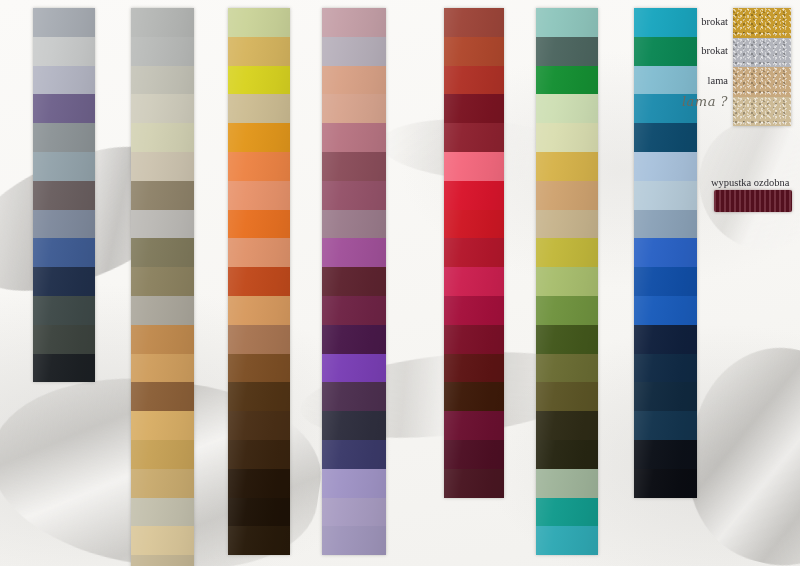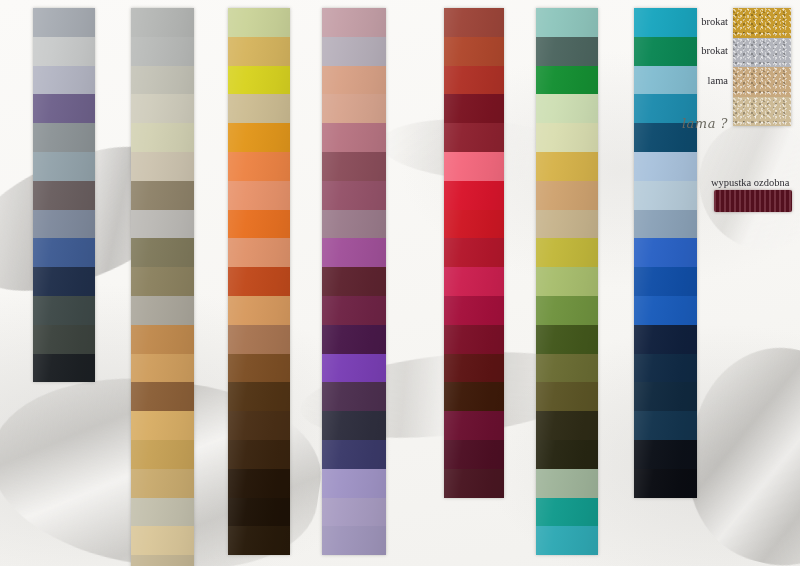--- a/index.html
+++ b/index.html
@@ -291,13 +291,13 @@
     <div class="brokat-swatch" style="height: 29.5px; background: rgb(200, 169, 127);"></div>
     <div class="brokat-swatch" style="height: 29.5px; background: rgb(205, 187, 151);"></div>
   </div>
 
 <div id="wypustka-caption" style="left: 711px; top: 178px;">wypustka ozdobna</div>
 <div id="wypustka-swatch" style="left: 714px; top: 190px; width: 78px; height: 22px; background: rgb(94, 18, 34);"></div>
 
 <div class="brokat-label" style="right: 72px; top: 16.75px;">brokat</div>
 <div class="brokat-label" style="right: 72px; top: 46.25px;">brokat</div>
 <div class="brokat-label" style="right: 72px; top: 75.75px;">lama</div>
-<div class="brokat-label hand" style="right: 72px; top: 117px; font-style: italic;">lama ?</div>
+<div class="brokat-label hand" style="right: 72px; top: 95px; font-style: italic;">lama ?</div>
 
 </body></html>

